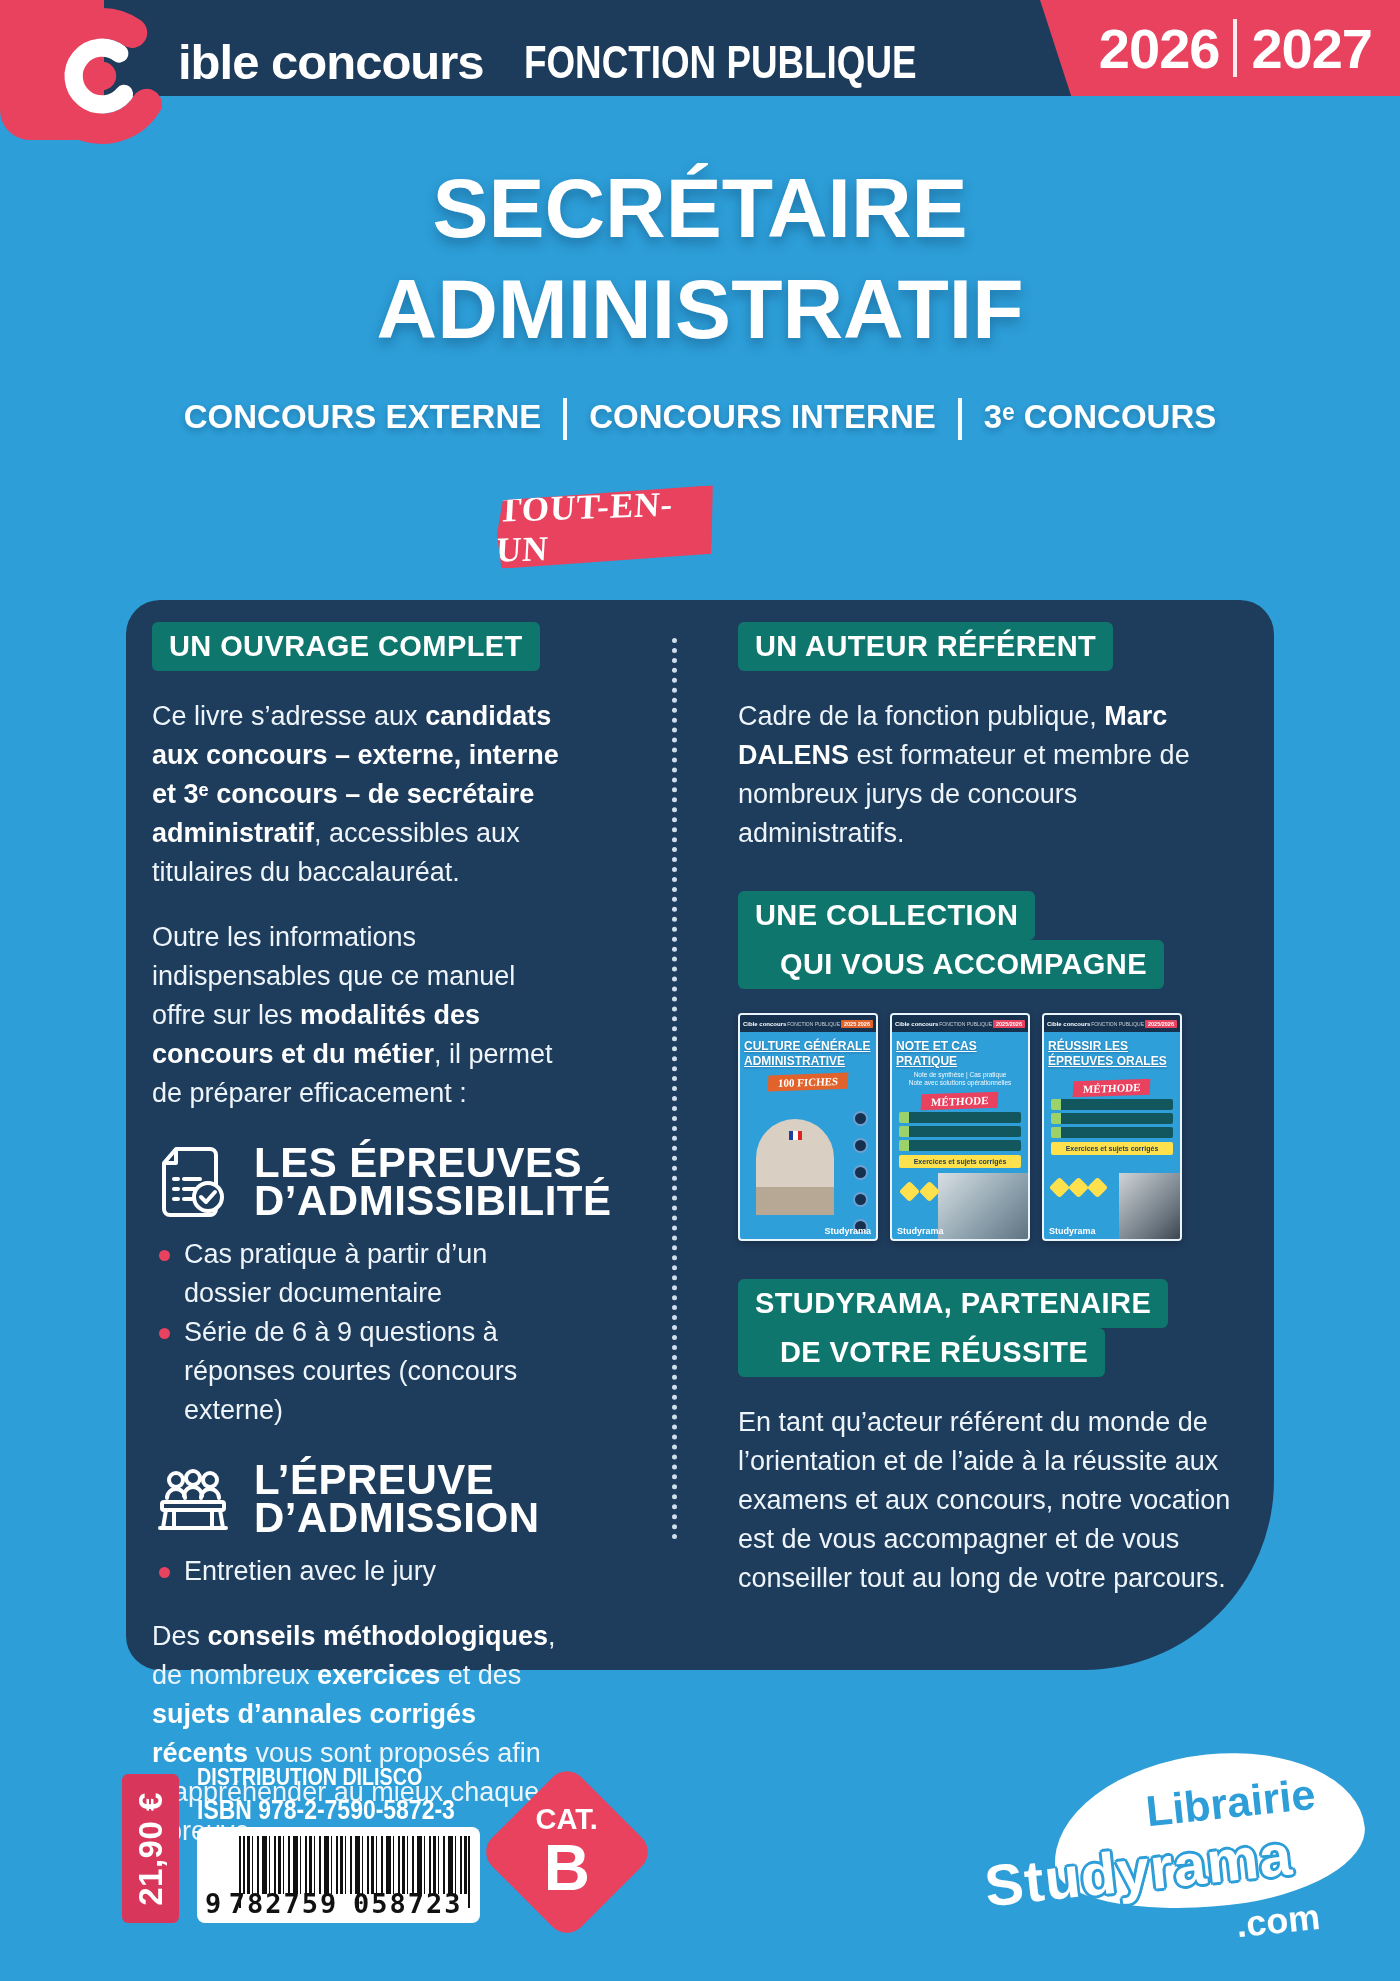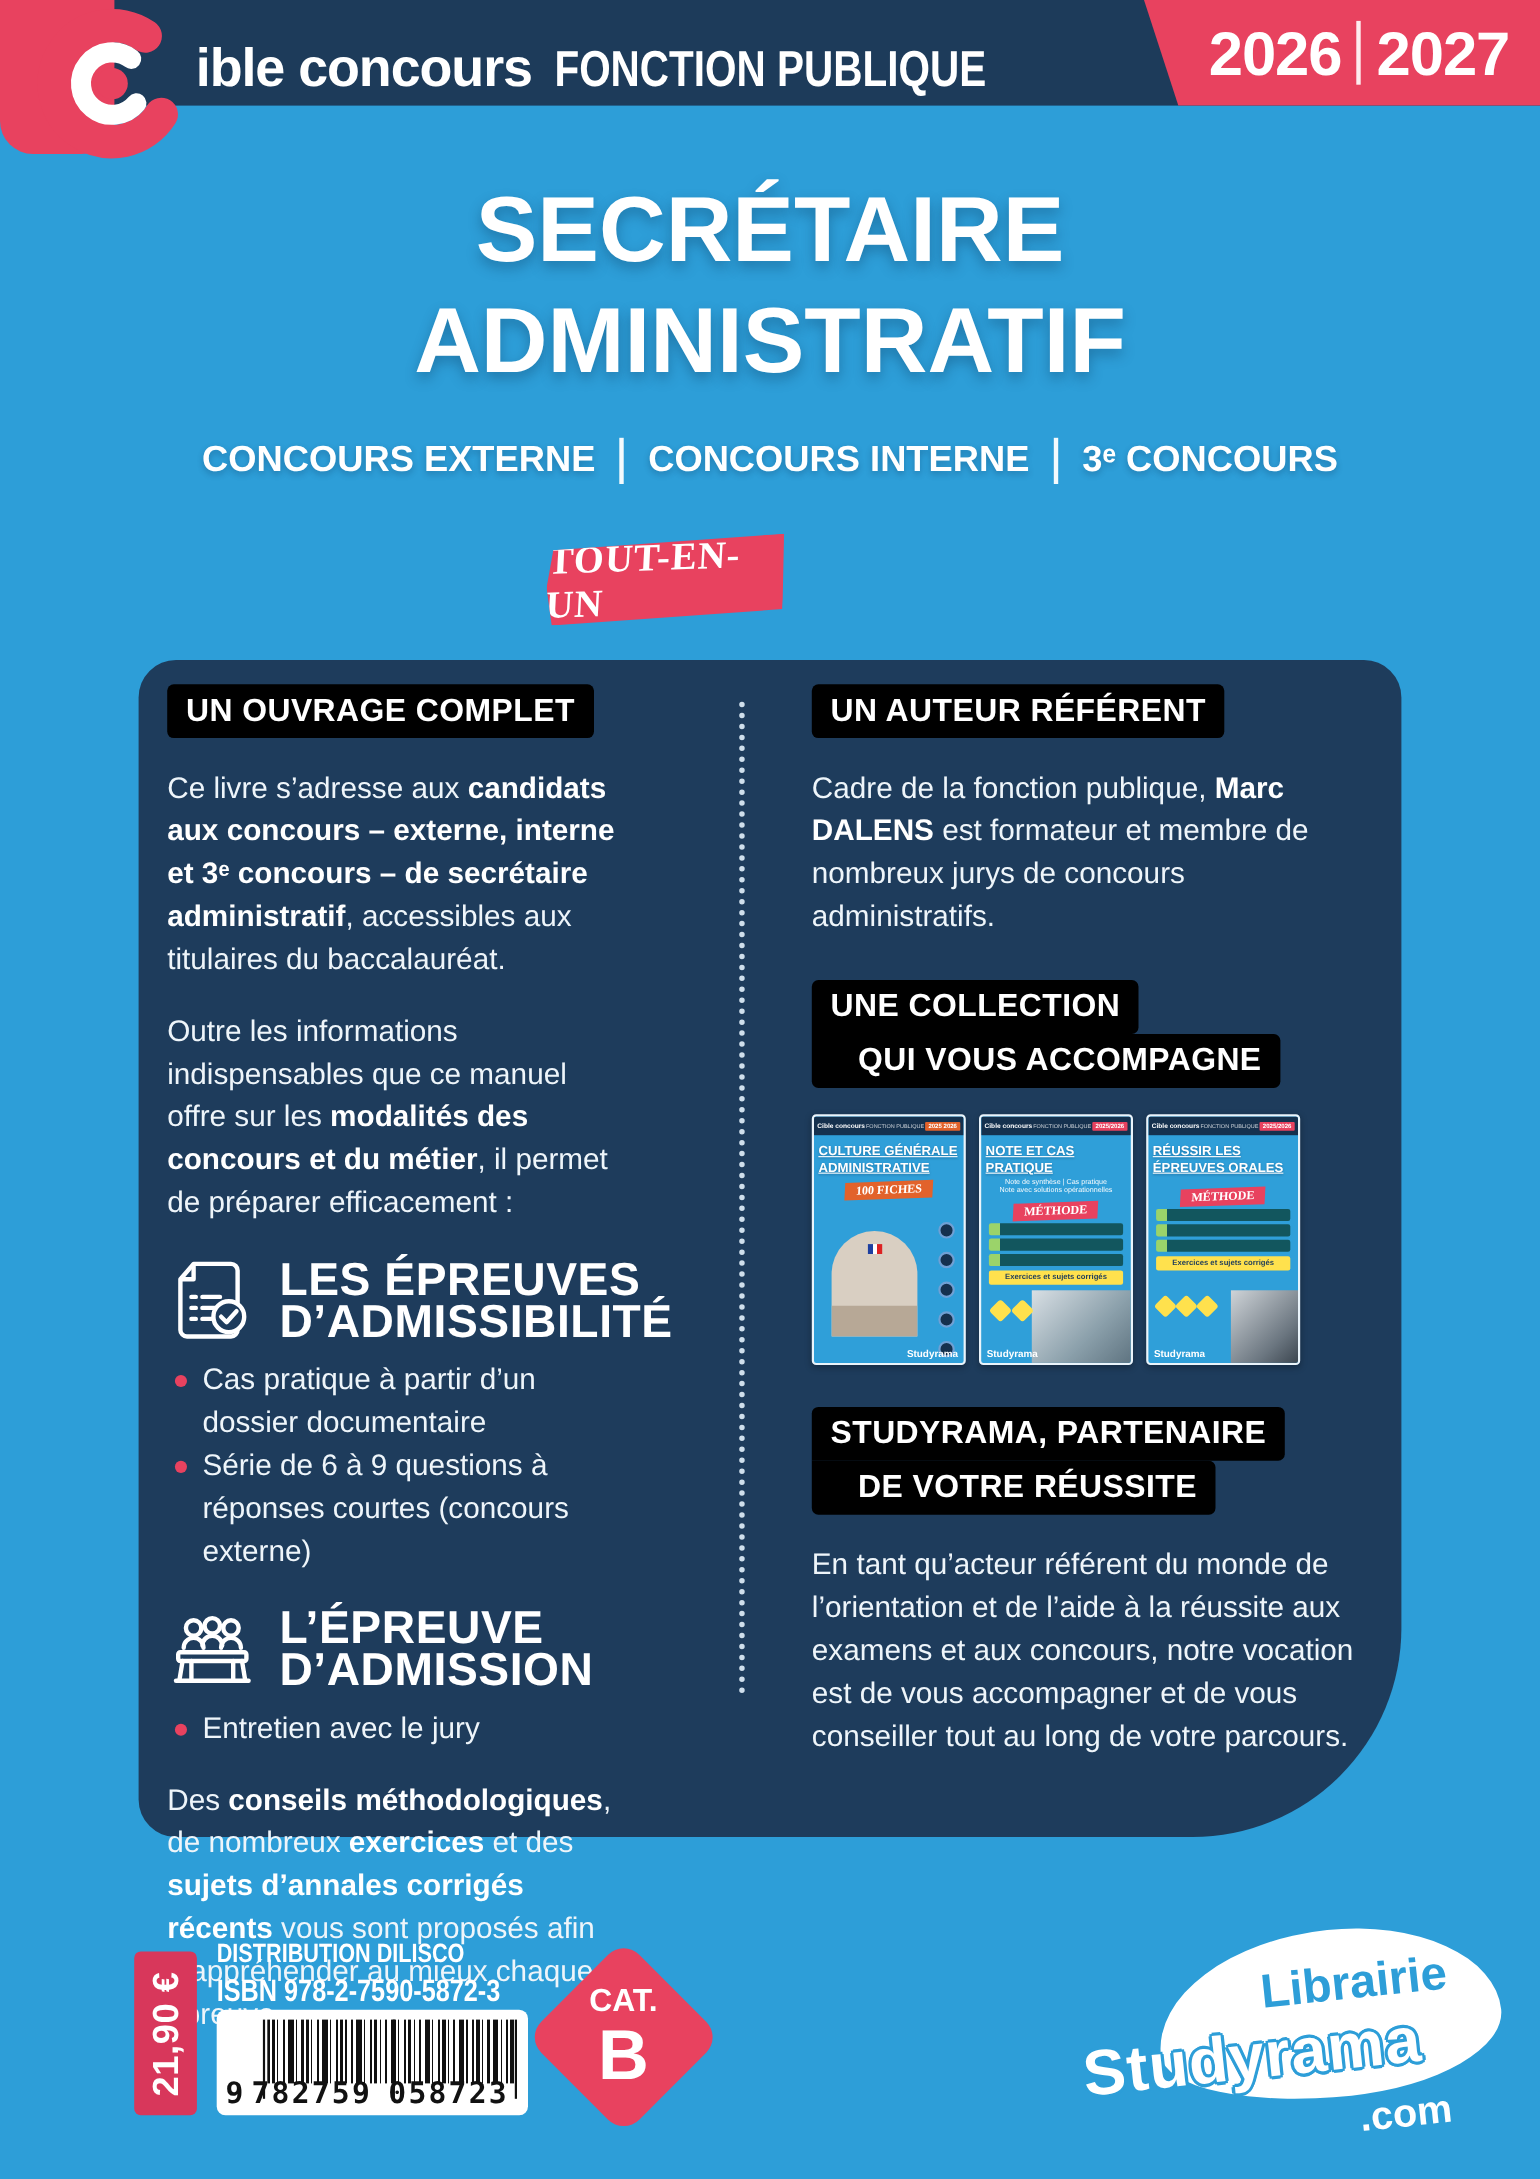--- a/index.html
+++ b/index.html
@@ -9,21 +9,21 @@
   
   .header{position:absolute;top:0;left:0;right:0;height:96px;background:#1d3b5a;}
   .header-red{position:absolute;top:0;right:-30px;width:390px;height:96px;background:#e8425f;
               transform:skewX(18deg);transform-origin:top left;}
   .years{position:absolute;top:0;right:28px;height:96px;display:flex;align-items:center;gap:14px;
          font-weight:bold;font-size:56px;letter-spacing:-1px;}
   .years .ydiv{width:4px;height:58px;background:#fff;opacity:.9;}
   .corner-pink{position:absolute;left:0;top:0;width:104px;height:140px;background:#e8425f;
                border-radius:0 0 30px 30px;}
   .logo-c{position:absolute;left:26px;top:0px;width:152px;height:152px;}
-  .brand-block{position:absolute;left:178px;top:0;height:124px;display:flex;align-items:center;gap:20px;}
+  .brand-block{position:absolute;left:178px;top:0;height:124px;display:flex;align-items:center;gap:40px;}
   .brand{font-size:49px;font-weight:bold;letter-spacing:-1px;}
   .program{font-size:46px;font-weight:bold;transform:scaleX(.8);transform-origin:left center;
            letter-spacing:0;white-space:nowrap;}
 
   
   .title{position:absolute;top:158px;left:0;width:100%;text-align:center;font-weight:bold;
          font-size:84px;line-height:101px;letter-spacing:0;
          text-shadow:0 6px 12px rgba(9,48,84,.35);}
   .subtitle{position:absolute;top:398px;left:0;width:100%;display:flex;justify-content:center;
             align-items:flex-start;gap:22px;font-weight:bold;font-size:33px;
@@ -36,21 +36,21 @@
   .ribbon span{font-family:"Liberation Serif",serif;font-weight:bold;font-size:35px;letter-spacing:1px;}
 
   
   .panel{position:absolute;left:126px;top:600px;width:1148px;height:1070px;background:#1e3c5c;
          border-radius:34px 34px 190px 34px;}
   .dotline{position:absolute;left:546px;top:38px;height:902px;width:0;
            border-left:5px dotted #d9e8f4;opacity:.95;}
   .col-left{position:absolute;left:26px;top:22px;width:408px;}
   .col-right{position:absolute;left:612px;top:22px;width:506px;}
 
-  .h-badge{display:table;background:#000000;color:#fff;font-weight:bold;font-size:29px;
+  .h-badge{display:table;background:#0f766e;color:#fff;font-weight:bold;font-size:29px;
            letter-spacing:.4px;padding:8px 17px;border-radius:6px;white-space:nowrap;}
   .h-badge.l1{border-radius:6px 6px 6px 0;}
   .h-badge.l2{border-radius:0 6px 6px 6px;padding-left:42px;}
 
   .p{font-size:27px;line-height:39px;color:#eef5fa;margin:26px 0 0;}
   .p strong{color:#fff;}
 
   .sec{display:flex;align-items:center;gap:20px;margin-top:28px;}
   .sec .icon{flex:0 0 82px;}
   .sec h3{margin:0;font-size:42px;line-height:38px;font-weight:bold;letter-spacing:.5px;}

